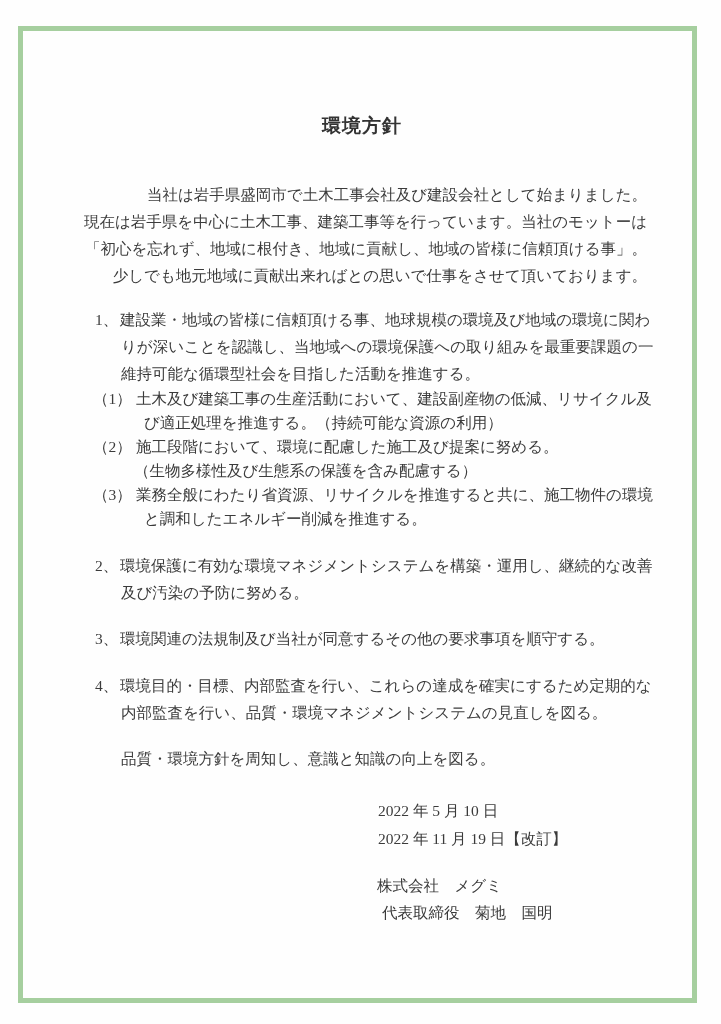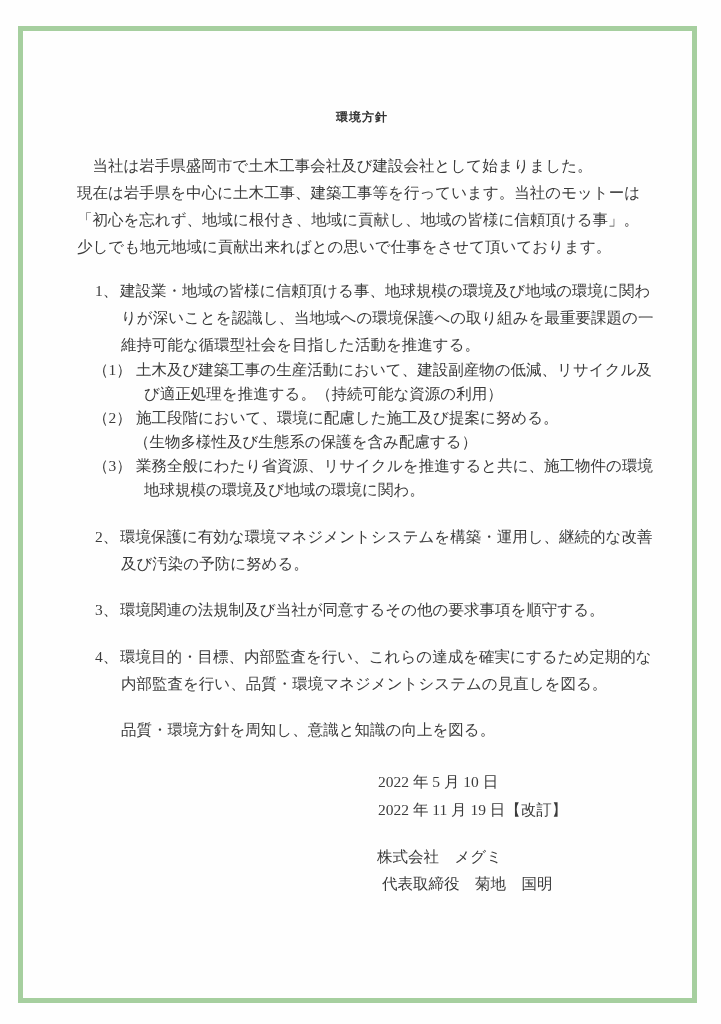--- a/index.html
+++ b/index.html
@@ -28,30 +28,30 @@
   .content {
     position: absolute;
     left: 77px;
     top: 0;
     width: 570px;
     font-size: 15.5px;
     line-height: 27px;
   }
   .line { white-space: nowrap; }
   .title {
-    margin: 4px;
+    margin: 12px;
     padding-top: 100px;
     text-align: center;
-    font-size: 12px;
+    font-size: 19px;
     font-weight: 700;
     letter-spacing: 1px;
     line-height: 27px;
     color: #333333;
   }
-  .intro { margin-top: 21px; }
+  .intro { margin-top: 42px; text-align: right; }
   .intro .indent1 { text-indent: 1em; }
 
   .item { margin-left: 18px; }
   .item .first .marker { display: inline-block; min-width: 25px; }
   .item .cont { margin-left: 26px; }
   .item1 { margin-top: 17px; }
   .item2 { margin-top: 21px; }
   .item3 { margin-top: 19px; }
   .item4 { margin-top: 20px; }
   .item5 { margin-top: 19px; }
@@ -98,21 +98,21 @@
       <div class="line cont">りが深いことを認識し、当地域への環境保護への取り組みを最重要課題の一</div>
       <div class="line cont">維持可能な循環型社会を目指した活動を推進する。</div>
     </div>
 
     <div class="subitems">
       <div class="line first"><span class="marker">（1）</span><span>土木及び建築工事の生産活動において、建設副産物の低減、リサイクル及</span></div>
       <div class="line cont">び適正処理を推進する。（持続可能な資源の利用）</div>
       <div class="line first"><span class="marker">（2）</span><span>施工段階において、環境に配慮した施工及び提案に努める。</span></div>
       <div class="line cont-paren">（生物多様性及び生態系の保護を含み配慮する）</div>
       <div class="line first"><span class="marker">（3）</span><span>業務全般にわたり省資源、リサイクルを推進すると共に、施工物件の環境</span></div>
-      <div class="line cont">地球規模の環境及び地域の環境に関わ。</div>
+      <div class="line cont">と調和したエネルギー削減を推進する。</div>
     </div>
 
     <div class="item item2">
       <div class="line first"><span class="marker">2、</span><span>環境保護に有効な環境マネジメントシステムを構築・運用し、継続的な改善</span></div>
       <div class="line cont">及び汚染の予防に努める。</div>
     </div>
 
     <div class="item item3">
       <div class="line first"><span class="marker">3、</span><span>環境関連の法規制及び当社が同意するその他の要求事項を順守する。</span></div>
     </div>

